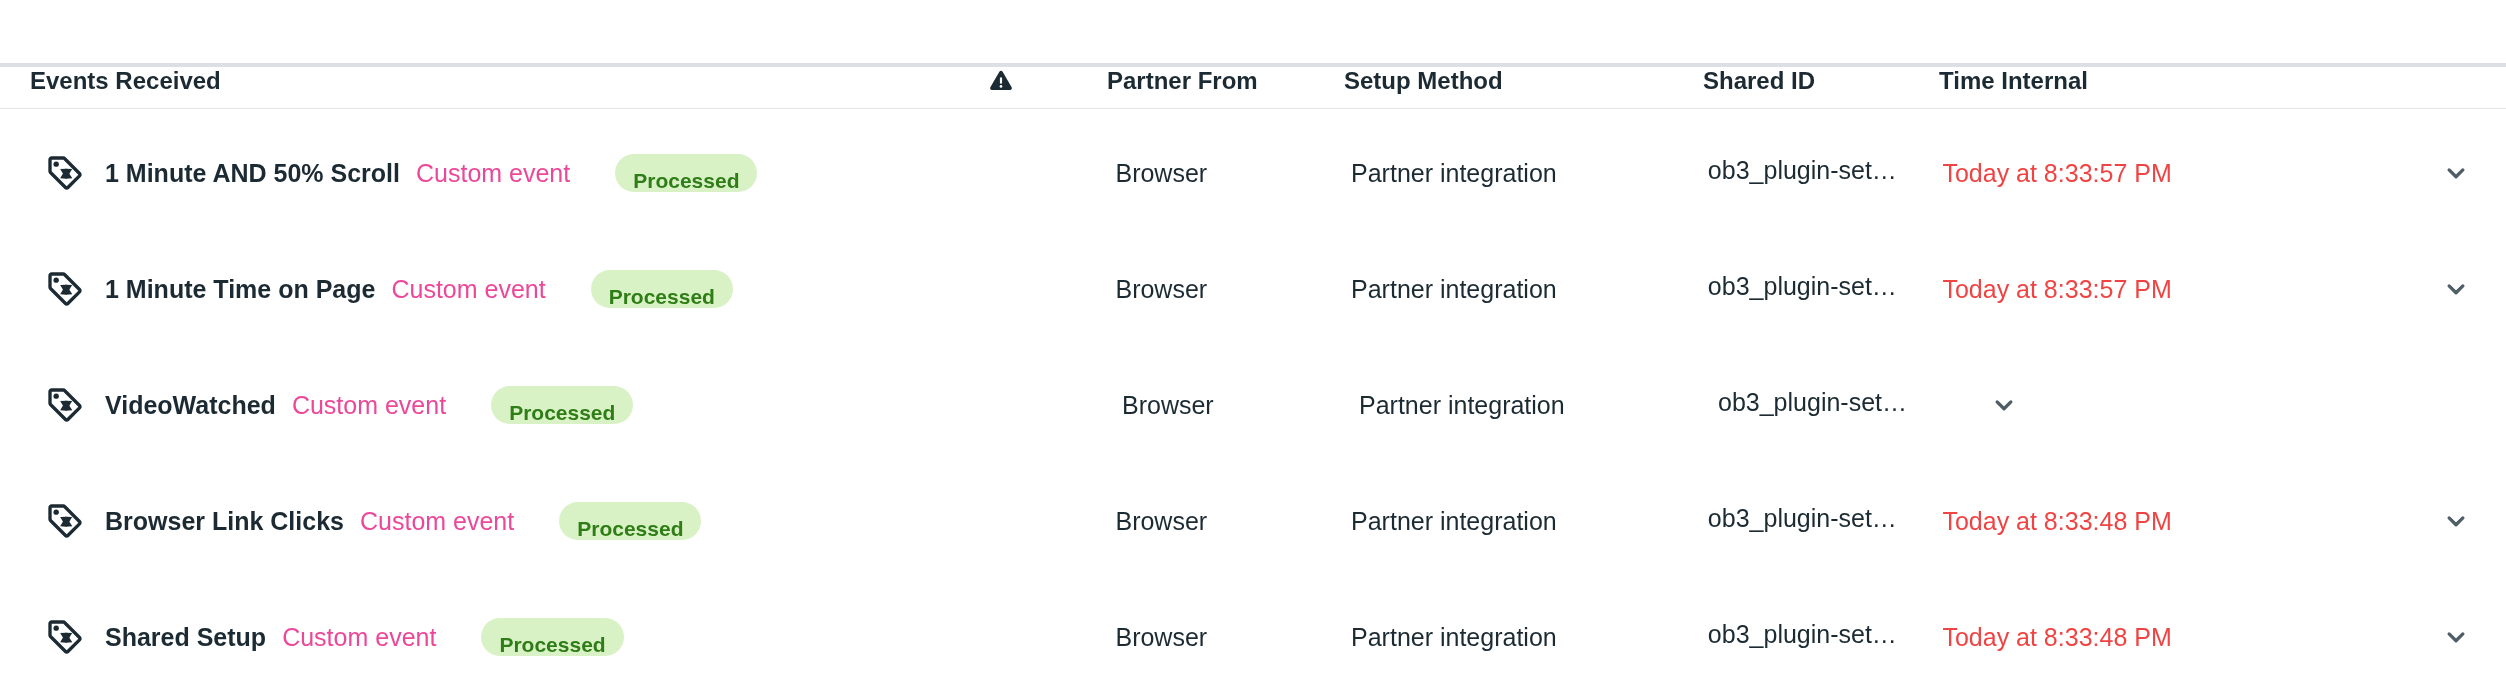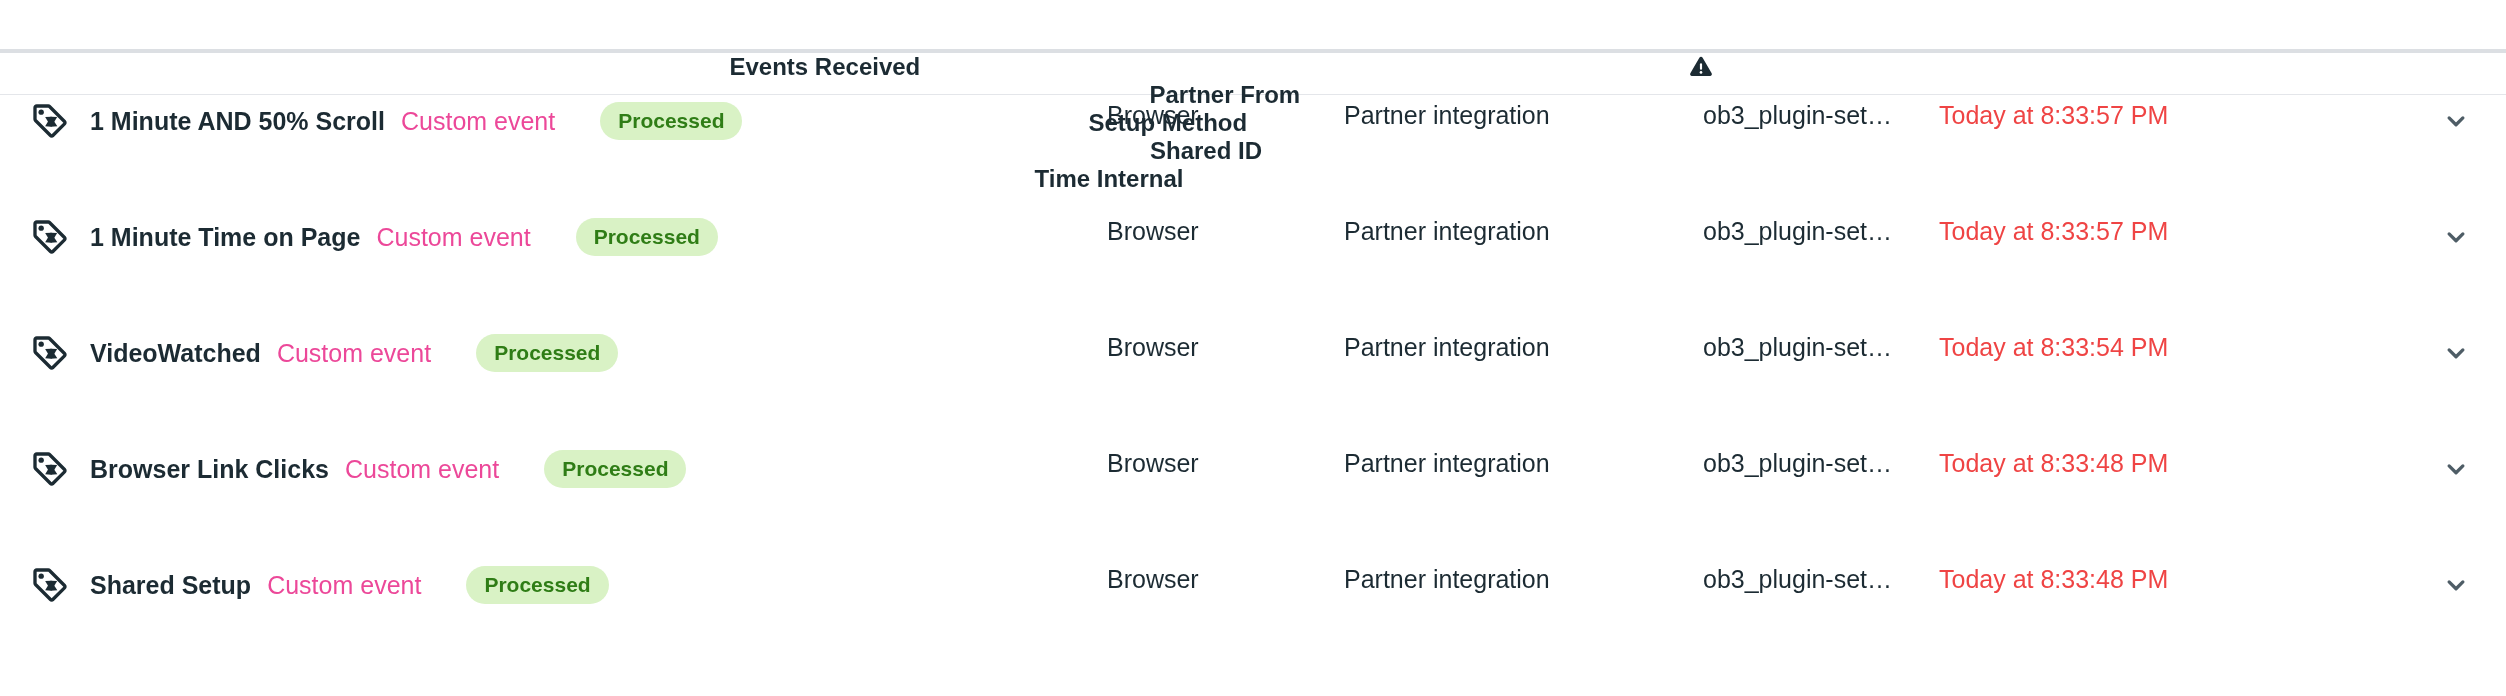--- a/index.html
+++ b/index.html
@@ -8,32 +8,31 @@
     width: 2506px;
     height: 696px;
     background: #ffffff;
     font-family: "Liberation Sans", sans-serif;
     color: #1c2b33;
     overflow: hidden;
   }
 
   
   .thead {
-    margin-top: 49px;
+    margin-top: 63px;
     height: 46px;
     border-top: 4px solid #dcdfe3;
     border-bottom: 1px solid #e4e6ea;
     display: flex;
-    align-items: center;
+    align-items: flex-start;
     padding-left: 30px;
     font-weight: bold;
     font-size: 24px;
     color: #1c2b33;
     background: #ffffff;
-    flex-direction: column;
   }
 
   
   .col-event  { width: 1077px; display: flex; align-items: center; position: relative; }
   .col-from   { width: 237px; }
   .col-setup  { width: 359px; }
   .col-id     { width: 236px; }
   .col-time   { width: 467px; }
   .col-expand { width: 100px; display: flex; justify-content: center; align-items: center; }
 
@@ -45,24 +44,25 @@
     width: 26px; height: 26px;
     display: flex; align-items: center; justify-content: center;
     cursor: pointer;
   }
 
   
   .tbody { padding-top: 6px; }
   .row {
     height: 116px;
     display: flex;
-    align-items: flex-start;
+    align-items: center;
     padding-left: 30px;
     font-size: 25px;
     background: #ffffff;
+    margin-left: 15px;
   }
 
   .tag-icon {
     width: 40px; height: 40px;
     margin-right: 20px;
     flex: 0 0 auto;
     display: flex; align-items: center; justify-content: center;
   }
 
   .ev-name { font-weight: bold; white-space: nowrap; }
@@ -70,21 +70,21 @@
 
   .badge {
     margin-left: 45px;
     background: #d9f2c5;
     color: #2f7d16;
     font-weight: bold;
     font-size: 21px;
     height: 38px;
     line-height: 38px;
     border-radius: 19px;
-    padding: 0 18px;
+    padding: 8px 18px;
     white-space: nowrap;
   }
 
   .cell-text { white-space: nowrap; }
   .time { color: #ef4444; }
   .ellip { white-space: nowrap; overflow: hidden; max-width: 226px; display: inline-block; }
 
   .chev-btn {
     background: none;
     border: none;
@@ -192,21 +192,20 @@
               <use href="#tag-star"></use>
             </svg>
         </span>
         <span class="ev-name">VideoWatched</span>
         <span class="ev-type">Custom event</span>
         <span class="badge">Processed</span>
       </div>
       <div class="col-from"><span class="cell-text">Browser</span></div>
       <div class="col-setup"><span class="cell-text">Partner integration</span></div>
       <div class="col-id"><span class="cell-text ellip">ob3_plugin-set…</span></div>
-      <div class="col-time"><span class="cell-text time">Today at 8:33:54 PM</span></div>
       <div class="col-expand">
         <button class="chev-btn">
           <svg width="30" height="30" viewBox="0 0 24 24">
               <use href="#chev-down"></use>
             </svg>
         </button>
       </div>
     </div>
 
     <div class="row">

